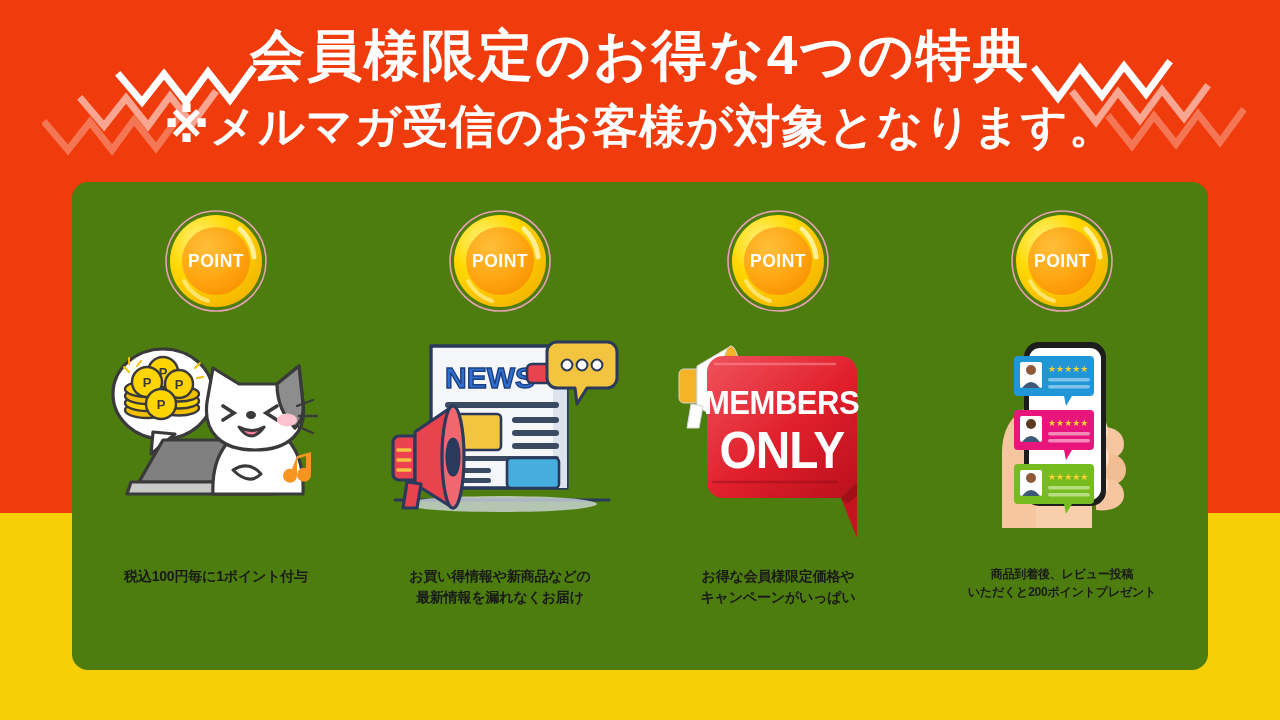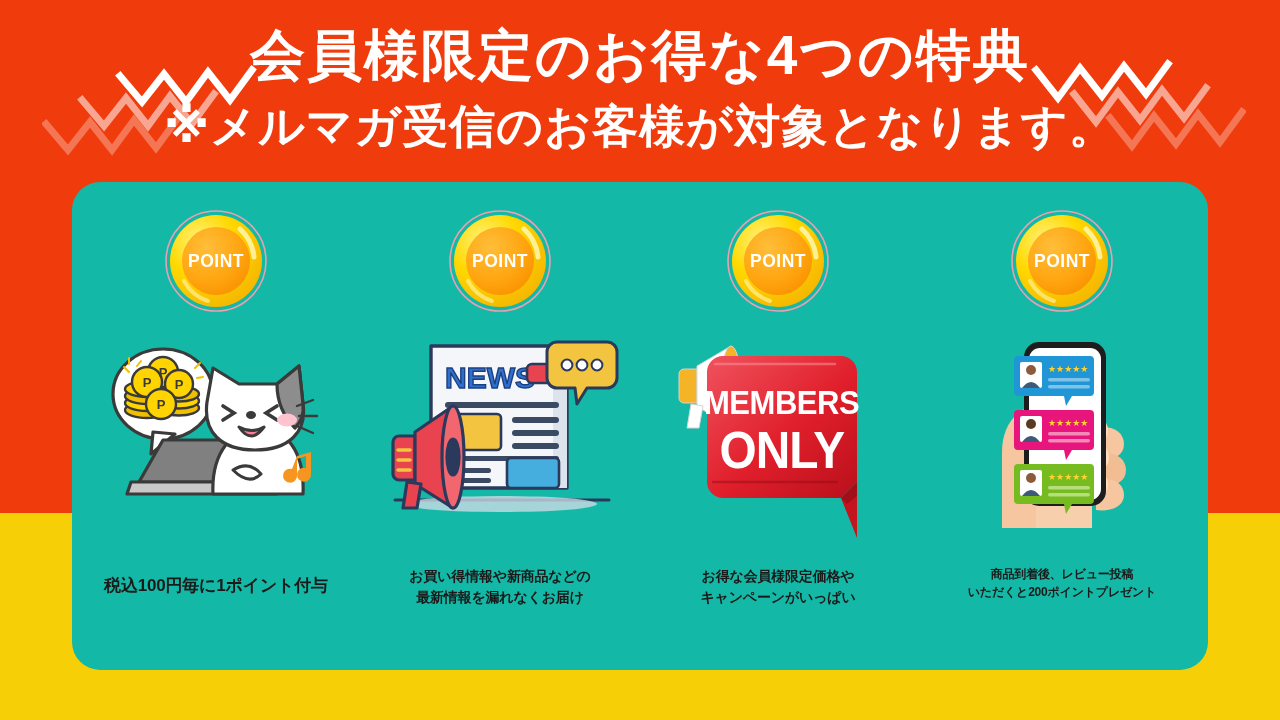--- a/index.html
+++ b/index.html
@@ -29,21 +29,21 @@
   }
 
   
   .zig{position:absolute;top:52px;width:230px;height:105px;}
   .zig.left{left:42px;}
   .zig.right{left:1016px;}
 
   
   .card{
     position:absolute;left:72px;top:182px;width:1136px;height:488px;
-    background:#14b8a6;border-radius:28px;z-index:4;
+    background:#4d7c0f;border-radius:16px;z-index:4;
   }
 
   
   .col{position:absolute;top:0;width:284px;height:488px;}
   .col.c0{left:2px;}
   .col.c1{left:286px;}
   .col.c2{left:564px;}
   .col.c3{left:848px;}
 
   
@@ -53,21 +53,21 @@
   .illo{position:absolute;left:0;top:150px;width:284px;height:230px;}
   .illo svg{display:block;margin:0 auto;}
 
   
   .caption{
     position:absolute;left:-6px;top:384px;width:296px;text-align:center;
     color:#1a1a1a;font-size:14px;font-weight:bold;line-height:1.48;
     letter-spacing:-0.2px;
   }
   .caption .l{display:block;white-space:nowrap;}
-  .col.c0 .caption{font-size:17px;margin-top:7px;}
+  .col.c0 .caption{font-size:14px;}
   .col.c3 .caption{font-size:12px;}
 </style>
 </head>
 <body>
 
 <div id="stage">
 
   <div class="bg-orange"></div>
   <div class="bg-yellow"></div>
 

